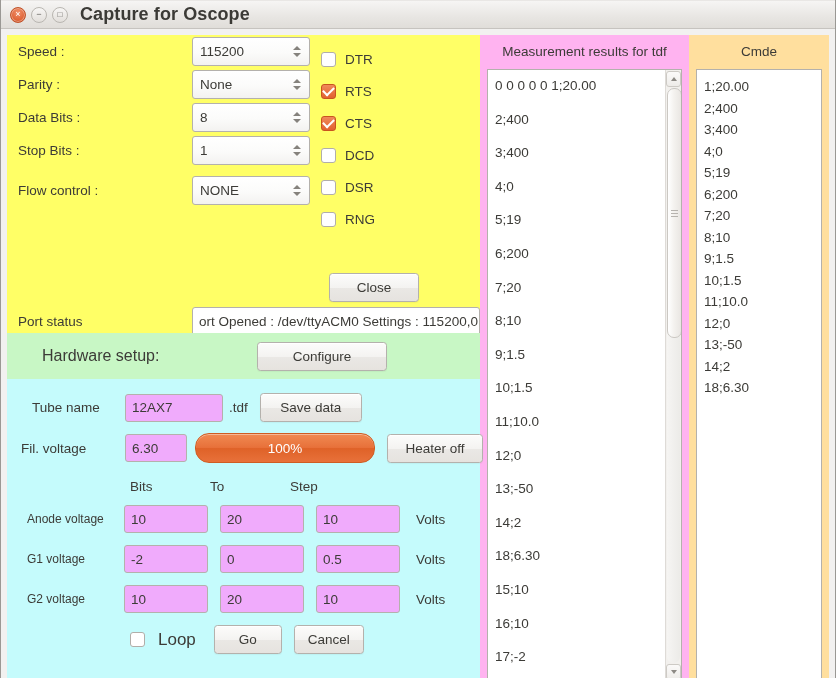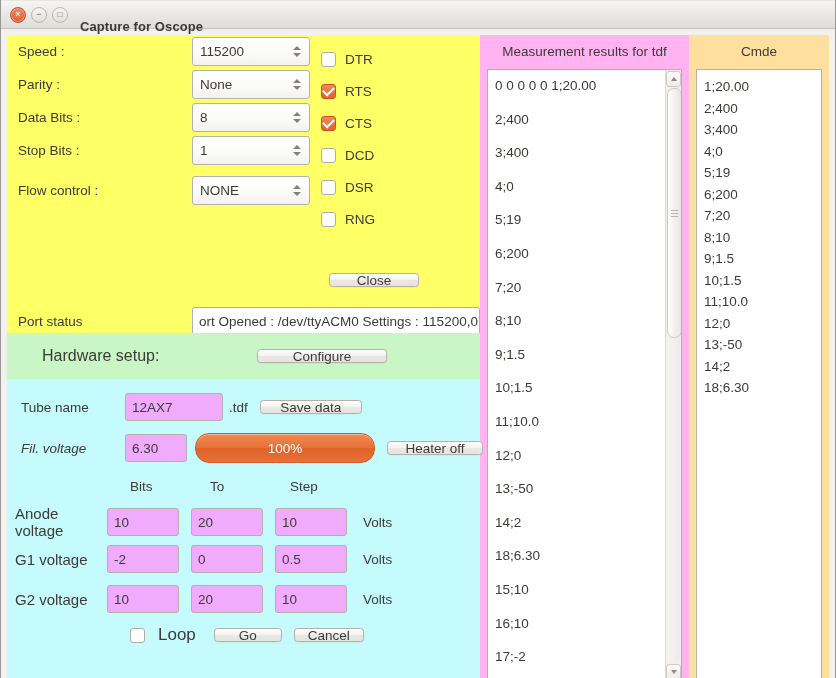--- a/index.html
+++ b/index.html
@@ -41,22 +41,22 @@
     border:1px solid #c05228;color:#fff;
     box-shadow:0 0 0 1px rgba(255,255,255,.35) inset;
   }
   .wbtn.min,.wbtn.max{
     background:linear-gradient(to bottom,#f7f6f5,#e2dfdb);
     border:1px solid #b9b6b1;
   }
   .wbtn .gl{display:block;transform:translateY(-.5px);}
   .wbtn.max .gl{font-size:8px;}
   .title{
-    position:absolute;left:79px;top:12px;height:27px;line-height:27px;
-    font-weight:bold;font-size:13px;color:#3b3a36;
+    position:absolute;left:79px;top:0;height:27px;line-height:27px;
+    font-weight:bold;font-size:18px;color:#3b3a36;
     letter-spacing:.1px;
   }
 
   
   .content{
     flex:1 1 auto;display:flex;flex-direction:row;
     padding:6px;box-sizing:border-box;background:#f2f1f0;
   }
   .leftcol{width:473px;flex:0 0 473px;display:flex;flex-direction:column;}
   .midcol{flex:0 0 209px;width:209px;background:#ffb3f0;}
@@ -104,21 +104,21 @@
     background:linear-gradient(to bottom,#f08a5a,#e2622f);
     border-color:#c9541f;
   }
   .cbox .tick{
     display:block;width:9px;height:5px;border-left:2px solid #fff;border-bottom:2px solid #fff;
     transform:rotate(-45deg) translate(1px,-1px);
   }
   .cblabel{font-size:13.5px;color:#3c3b37;}
 
   .btn{
-    box-sizing:border-box;height:14px;
+    box-sizing:border-box;height:29px;
     background:linear-gradient(to bottom,#fcfcfb 0%,#f4f3f1 50%,#eae8e5 51%,#e6e3df 100%);
     border:1px solid #b4b1ac;border-radius:3.5px;
     font-family:inherit;font-size:13.5px;color:#3c3b37;
     display:flex;align-items:center;justify-content:center;
     box-shadow:0 1px 0 rgba(255,255,255,.85) inset,0 1px 1px rgba(0,0,0,.04);
     cursor:default;
   }
   .closebtn{position:absolute;left:322px;top:238px;width:90px;}
 
   .statusrow{position:absolute;left:0;top:272px;display:flex;align-items:center;width:100%;}
@@ -141,48 +141,48 @@
   .cyan{
     background:#c5fbfc;flex:1 1 auto;position:relative;
   }
   .fld{
     box-sizing:border-box;height:28px;
     background:#f0abfc;border:1px solid #b4b1ac;border-radius:3px;
     display:flex;align-items:center;padding-left:6px;
     font-size:13.5px;color:#3c3b37;
   }
   .tuberow{position:absolute;left:0;top:14px;display:flex;align-items:center;}
-  .tuberow .tl{width:118px;padding-left:14px;box-sizing:border-box;font-size:13.5px;}
+  .tuberow .tl{width:118px;padding-left:25px;box-sizing:border-box;font-size:13.5px;}
   .tuberow .fld{width:98px;}
   .tdf{margin-left:6px;font-size:13.5px;}
   .savebtn{margin-left:12px;width:102px;}
 
   .filrow{position:absolute;left:0;top:54px;display:flex;align-items:center;}
-  .filrow .tl{width:118px;padding-left:14px;box-sizing:border-box;font-size:13.5px;font-style:italic;}
+  .filrow .tl{width:118px;padding-left:14px;box-sizing:border-box;font-size:13.5px;}
   .filrow .fld{width:62px;}
   .progress{
     margin-left:8px;width:180px;height:30px;box-sizing:border-box;
     border-radius:14px;
     background:linear-gradient(to bottom,#f08a52 0%,#e8713a 48%,#df6228 52%,#e8713a 100%);
     border:1px solid #cf5c22;
     display:flex;align-items:center;justify-content:center;
     color:#fff;font-size:13.5px;
     box-shadow:0 1px 0 rgba(255,255,255,.4) inset;
   }
   .heaterbtn{margin-left:12px;width:96px;}
 
   .hdrrow{position:absolute;left:0;top:100px;display:flex;font-size:13.5px;}
   .hdrrow span{display:block;}
   .hdr-from{margin-left:123px;width:80px;}
   .hdr-to{width:80px;}
   .hdr-step{width:80px;}
 
   .vrow{position:absolute;left:0;display:flex;align-items:center;}
-  .vrow .vl{width:100px;padding-left:8px;box-sizing:border-box;font-size:15px;}
-  .vrow .fld{width:72px;margin-right:12px;}
+  .vrow .vl{width:117px;padding-left:20px;box-sizing:border-box;font-size:12px;}
+  .vrow .fld{width:84px;margin-right:12px;}
   .vrow .units{margin-left:4px;font-size:13.5px;}
   .v1{top:126px;} .v2{top:166px;} .v3{top:206px;}
 
   .gorow{position:absolute;left:0;top:246px;display:flex;align-items:center;}
   .gorow .spacer{width:123px;flex:0 0 123px;}
   .looplbl{margin-left:4px;margin-right:18px;font-size:17px;}
   .gobtn{width:68px;margin-right:12px;}
   .cancelbtn{width:70px;}
 
   

